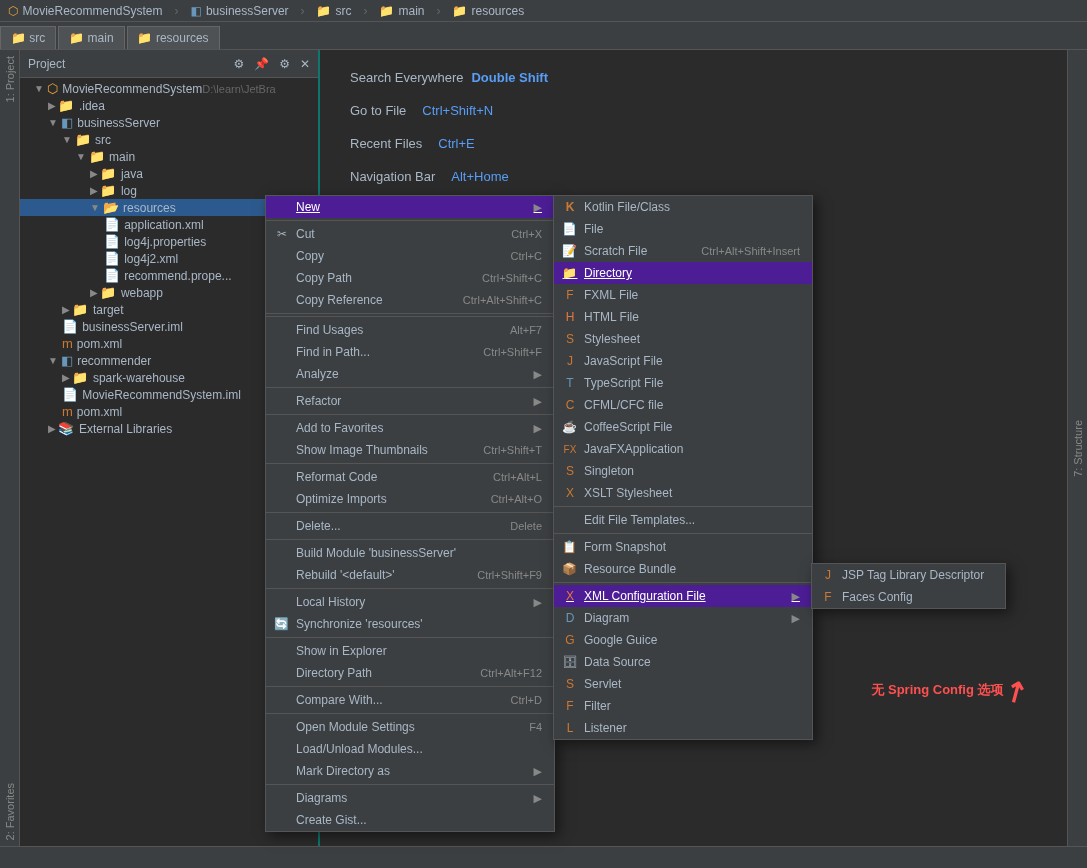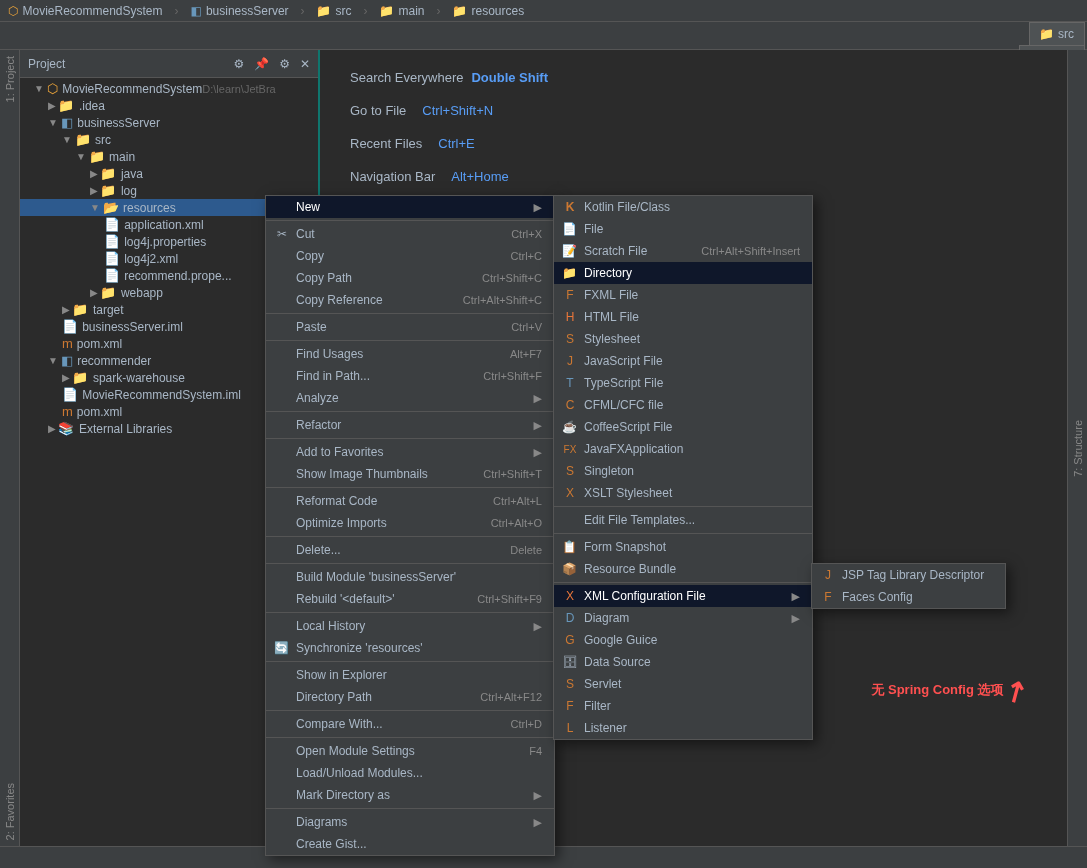--- a/index.html
+++ b/index.html
@@ -33,21 +33,20 @@
     }
 
     
     #tab-bar {
       height: 28px;
       background: #3c3f41;
       display: flex;
       align-items: flex-end;
       padding-left: 0;
       border-bottom: 1px solid #555;
-      flex-direction: column;
     }
     .tab {
       padding: 4px 10px;
       background: #4e5254;
       border-top: 1px solid #666;
       border-left: 1px solid #666;
       border-right: 1px solid #666;
       color: #a9b7c6;
       font-size: 12px;
       margin-right: 2px;
@@ -148,21 +147,21 @@
 
     .menu-item {
       display: flex;
       align-items: center;
       justify-content: space-between;
       padding: 3px 12px 3px 8px;
       cursor: pointer;
       font-size: 12px;
       color: #a9b7c6;
     }
-    .menu-item.active, .menu-item.highlighted { background: #0f172a; color: #fff; }
+    .menu-item.active, .menu-item.highlighted { background: #4c1d95; color: #fff; text-decoration: underline; }
     .menu-separator {
       height: 1px;
       background: #555;
       margin: 2px 0;
     }
     .menu-item-left {
       display: flex;
       align-items: center;
       gap: 6px;
     }
@@ -458,27 +457,20 @@
   <div class="menu-item">
     <div class="menu-item-left">
       <span class="menu-icon"></span>
       <span>Copy Reference</span>
     </div>
     <span class="menu-shortcut">Ctrl+Alt+Shift+C</span>
   </div>
 
   <div class="menu-separator"></div>
 
-  <div class="menu-item">
-    <div class="menu-item-left">
-      <span class="menu-icon"></span>
-      <span>Paste</span>
-    </div>
-    <span class="menu-shortcut">Ctrl+V</span>
-  </div>
 
   <div class="menu-separator"></div>
 
   <div class="menu-item">
     <div class="menu-item-left">
       <span class="menu-icon"></span>
       <span>Find Usages</span>
     </div>
     <span class="menu-shortcut">Alt+F7</span>
   </div>

